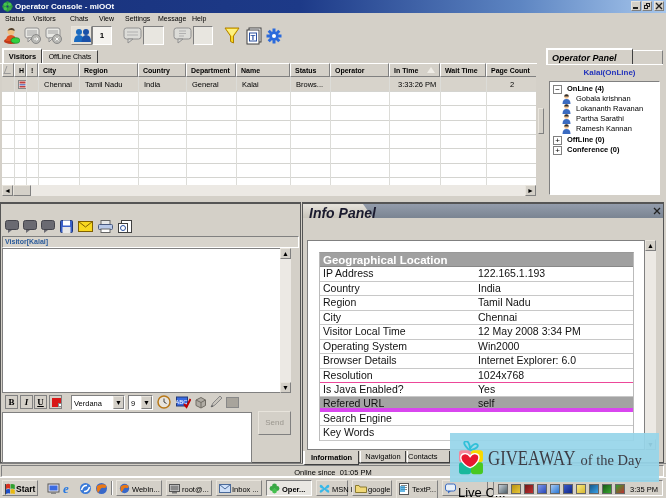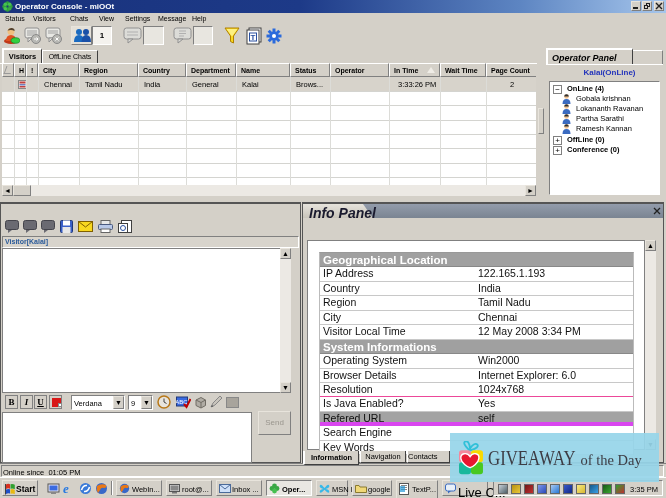--- a/index.html
+++ b/index.html
@@ -360,21 +360,20 @@
           <span style="position:absolute;left:158px;">Tamil Nadu</span>
         </div>
       <div style="height:14.45px;background:#fff;border-bottom:1px solid #c8c8c8;box-sizing:border-box;position:relative;line-height:13.45px;">
           <span style="position:absolute;left:3px;">City</span>
           <span style="position:absolute;left:158px;">Chennai</span>
         </div>
       <div style="height:14.45px;background:#fff;border-bottom:1px solid #c8c8c8;box-sizing:border-box;position:relative;line-height:13.45px;">
           <span style="position:absolute;left:3px;">Visitor Local Time</span>
           <span style="position:absolute;left:158px;">12 May 2008 3:34 PM</span>
         </div>
-      <div style="height:14.45px;background:#a0a0a0;color:#fff;font-weight:bold;font-size:11.5px;padding-left:3px;line-height:14.45px;border-bottom:1px solid #888;box-sizing:border-box;">System Informations</div>
       <div style="height:14.45px;background:#fff;border-bottom:1px solid #c8c8c8;box-sizing:border-box;position:relative;line-height:13.45px;">
           <span style="position:absolute;left:3px;">Operating System</span>
           <span style="position:absolute;left:158px;">Win2000</span>
         </div>
       <div style="height:14.45px;background:#fff;border-bottom:1px solid #c8c8c8;box-sizing:border-box;position:relative;line-height:13.45px;">
           <span style="position:absolute;left:3px;">Browser Details</span>
           <span style="position:absolute;left:158px;">Internet Explorer: 6.0</span>
         </div>
       <div style="height:14.45px;background:#fff;border-bottom:1px solid #ec4899;box-sizing:border-box;position:relative;line-height:13.45px;">
           <span style="position:absolute;left:3px;">Resolution</span>
@@ -399,21 +398,21 @@
     </div>
 
     <div class="abs" style="left:0;top:247px;width:360px;height:14px;">
       <div class="abs" style="left:0;top:0;width:56px;height:14px;background:#d4d0c8;border:1px solid #404040;border-top:none;border-left:2px solid #fff;font-size:7.5px;font-weight:bold;text-align:center;line-height:13px;z-index:2;">Information</div>
       <div class="abs" style="left:57px;top:0;width:46px;height:12px;background:#d4d0c8;border:1px solid #404040;border-top:none;border-left:1px solid #fff;font-size:7.5px;text-align:center;line-height:11px;">Navigation</div>
       <div class="abs" style="left:104px;top:0;width:43px;height:12px;background:#d4d0c8;border:1px solid #404040;border-top:none;border-left:1px solid #fff;font-size:7.5px;text-align:left;line-height:11px;">Contacts</div>
     </div>
   </div>
 
   <div class="abs" style="left:0;top:463px;width:666px;height:14px;border-top:1px solid #808080;">
-    <div class="abs sunken" style="left:1px;top:1px;width:663px;height:12px;font-size:7.5px;padding:2px 0 0 1px;">Online since&nbsp;&nbsp;01:05 PM</div>
+    <div class="abs sunken" style="left:1px;top:1px;width:663px;height:12px;font-size:7.5px;padding:2px 0 0 1px;text-align:center;">Online since&nbsp;&nbsp;01:05 PM</div>
   </div>
 
   <div class="abs" id="taskbar" style="left:0;top:477px;width:666px;height:21px;background:#d4d0c8;border-top:1px solid #fff;">
     <div class="abs raised2" style="left:2px;top:2px;width:36px;height:16px;background:#d4d0c8;">
       <svg class="abs" style="left:1px;top:2px" width="12" height="12" viewBox="0 0 12 12">
         <path d="M1.5,1 L1.5,11.5" stroke="#404040" stroke-width="1"></path>
         <path d="M2,1.5 Q4,0.3 6,1.2 L6,5.7 Q4,4.8 2,6Z" fill="#d83020"></path>
         <path d="M6.5,1.3 Q8.5,0.5 10.8,1.8 L10.8,6.2 Q8.5,5 6.5,5.8Z" fill="#30a030"></path>
         <path d="M2,6.6 Q4,5.4 6,6.3 L6,10.6 Q4,9.7 2,10.9Z" fill="#2050c8"></path>
         <path d="M6.5,6.4 Q8.5,5.6 10.8,6.9 L10.8,11.1 Q8.5,9.9 6.5,10.7Z" fill="#e8b810"></path>

